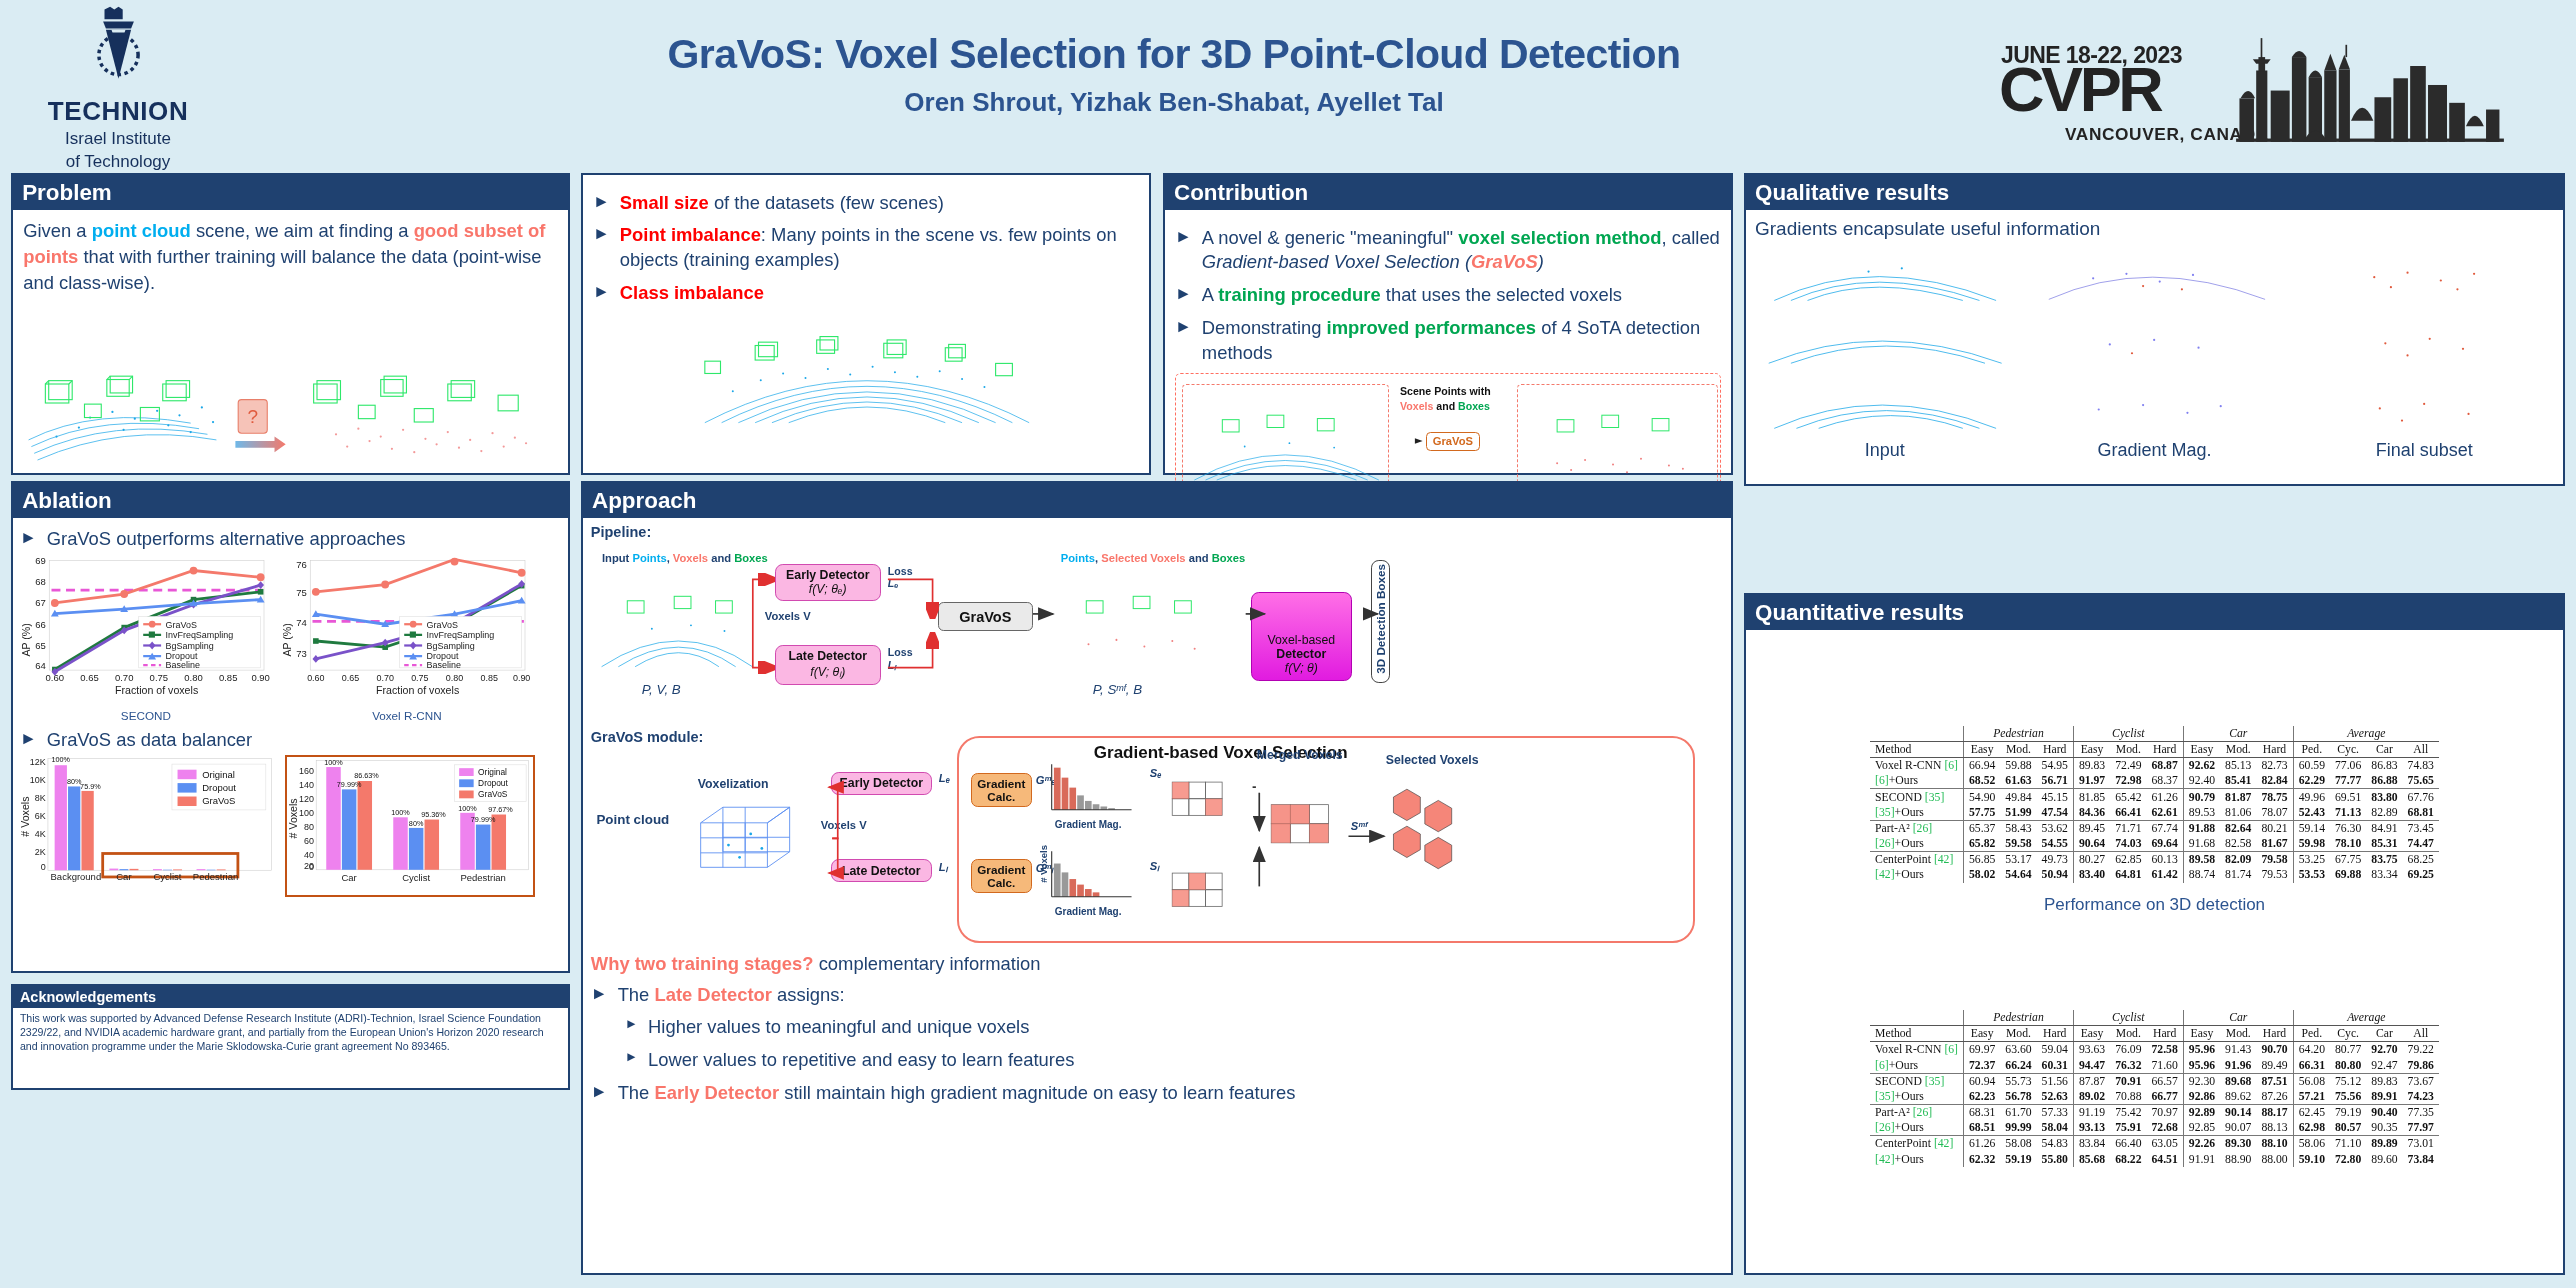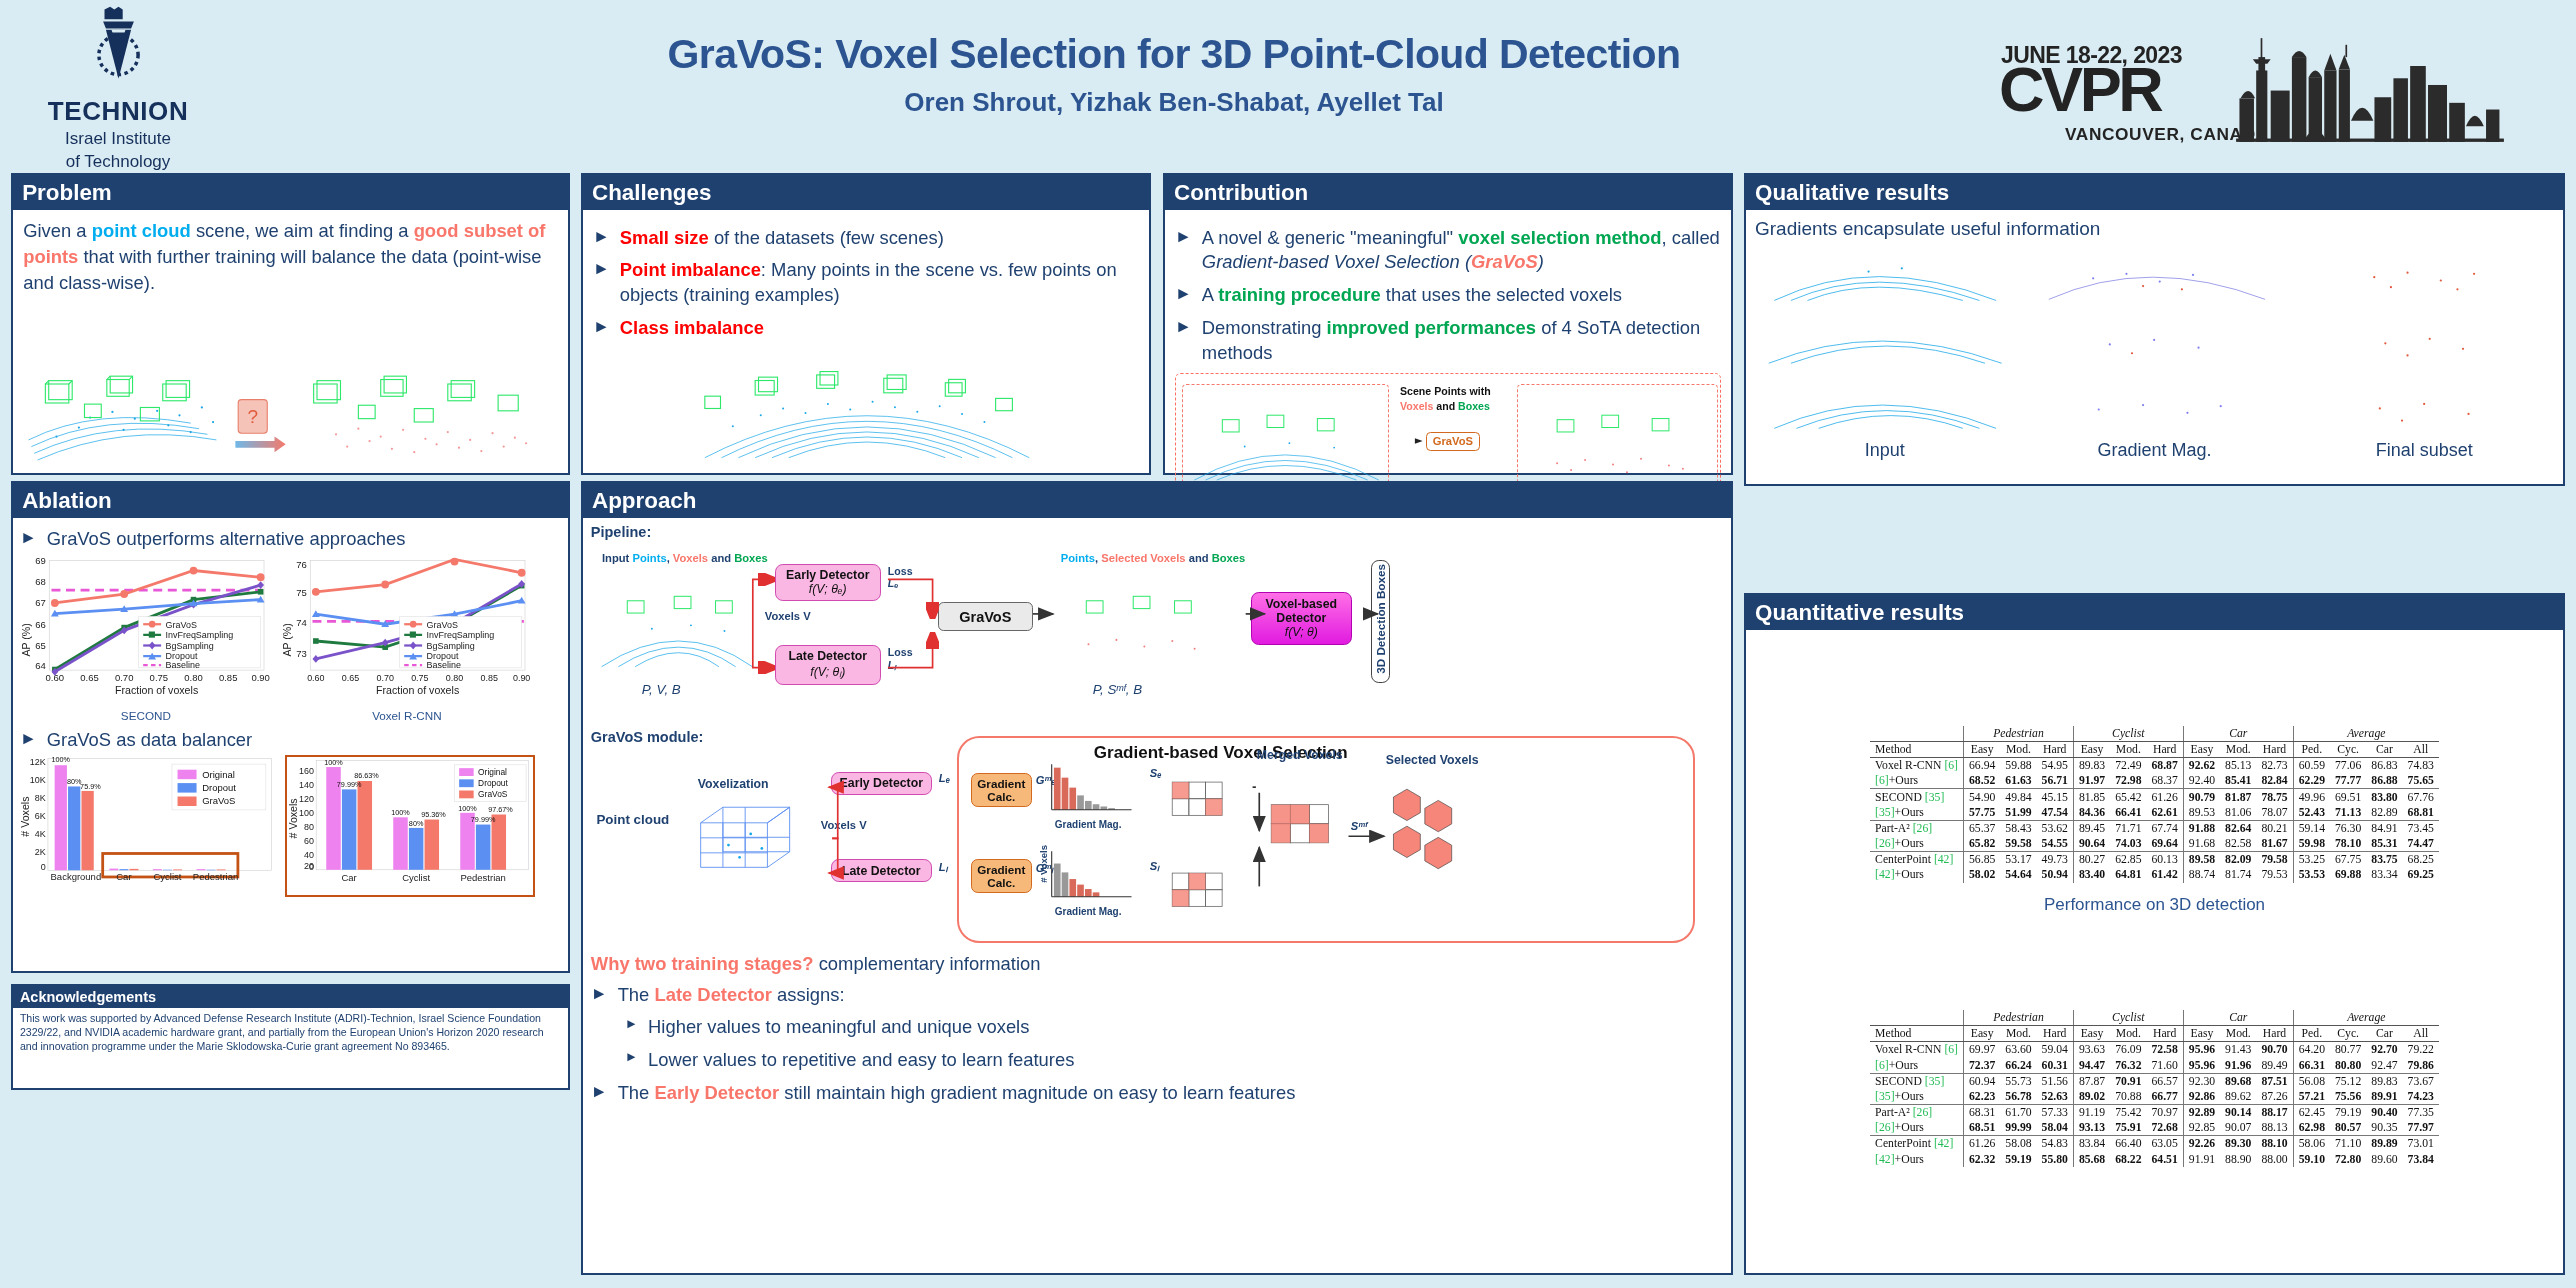--- a/index.html
+++ b/index.html
@@ -233,21 +233,20 @@
           <rect x="766" y="144" width="42" height="30"></rect>
         <rect x="600" y="188" width="30" height="24"></rect>
           <rect x="700" y="194" width="34" height="24"></rect>
         <rect x="850" y="170" width="36" height="28"></rect>
       </g>
     </svg>
   </div>
 </div>
 
 <div class="panel" id="p-challenges">
-  <div class="panel-head">Challenges</div>
   <div class="panel-body">
     <div class="bullet-row">
       <span class="tri">►</span>
       <span class="btxt"><span class="red bold">Small size</span><span> of the datasets (few scenes)</span></span>
     </div>
     <div class="bullet-row">
       <span class="tri">►</span>
       <span class="btxt"><span class="red bold">Point imbalance</span><span>: Many points in the scene vs. few points on objects (training examples)</span></span>
     </div>
     <div class="bullet-row">
@@ -811,21 +810,21 @@
           </g>
         <g stroke="#2ee86a" stroke-width="1.8" fill="none">
             <rect x="56" y="62" width="30" height="22"></rect>
             <rect x="140" y="54" width="30" height="22"></rect>
             <rect x="214" y="62" width="30" height="22"></rect>
           </g>
       </svg>
       <div style="position:absolute; left:502px; top:139px; font-size:13.4px; font-style:italic;">P, Sᵐᶠ, B</div>
 
       <div class="box-magenta" style="position:absolute; left:660px; top:49px; width:101px;">
-        <div style="font-weight:bold;">Voxel-based</div>
+        <div style="font-weight:normal;margin-top:36px;">Voxel-based</div>
         <div style="font-weight:bold;">Detector</div>
         <div style="font-style:italic;">f(V; θ)</div>
       </div>
       <div style="position:absolute; left:780px; top:17px; height:123px; border:1.7px solid #444; border-radius:7.8px; padding:3.4px 2.2px;">
         <span class="vtext" style="font-size:11.7px; font-weight:bold;">3D Detection Boxes</span>
       </div>
       <svg style="position:absolute; left:442px; top:54px;" width="347" height="45" viewBox="0 0 620 80">
         <defs>
             <marker id="ar2" markerWidth="10" markerHeight="8" refX="9" refY="4" orient="auto">
               <path d="M0 0 L10 4 L0 8 z" fill="#333"></path>

